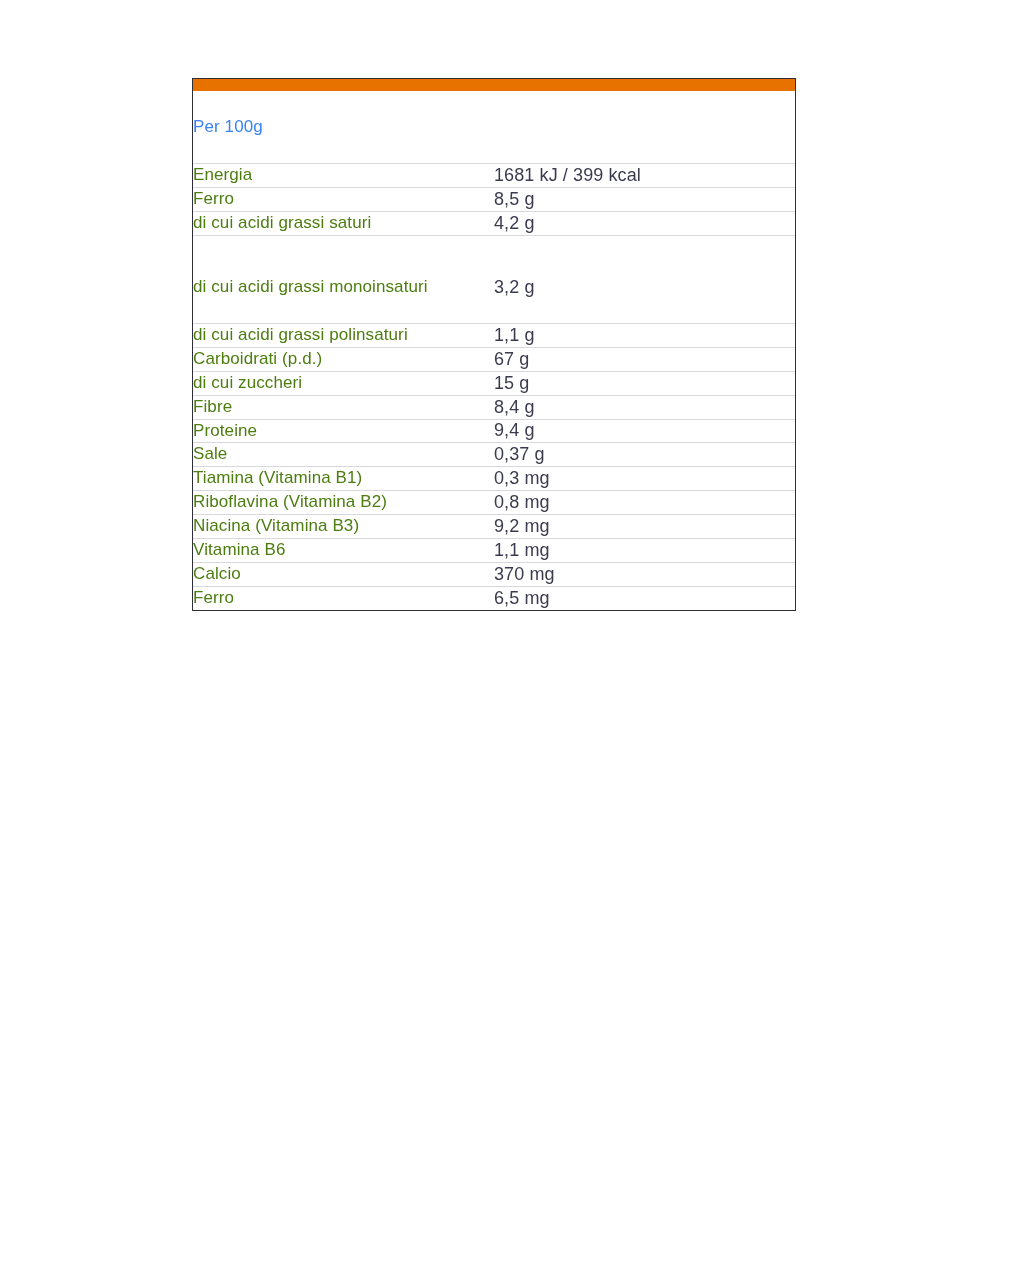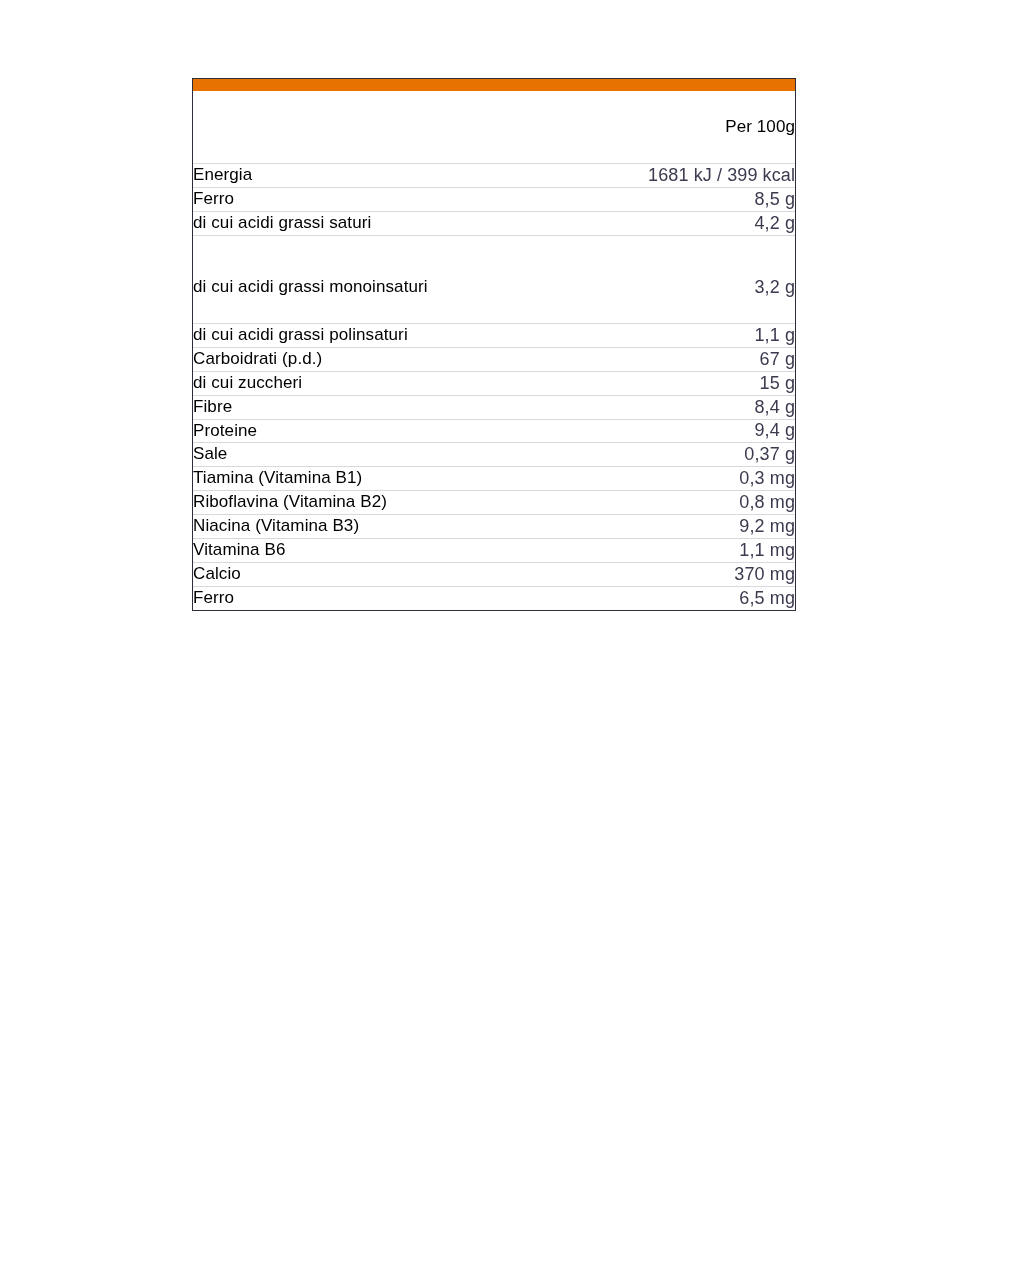--- a/index.html
+++ b/index.html
@@ -52,39 +52,39 @@
     border-bottom: none;
     margin-top: 44px;
   }
 
   .table td {
     padding: 0;
     vertical-align: middle;
   }
 
   .head-row td {
-    text-align: right;
+    text-align: left;
     font-size: 17px;
-    color: #000000;
+    color: #3b82f6;
     height: 72px;
     letter-spacing: 0.1px;
   }
 
   .label-cell {
     font-size: 17px;
-    color: #000000;
+    color: #4d7c0f;
     padding: 20px 10px 20px 22px;
     line-height: 1.35;
     letter-spacing: 0.1px;
   }
 
   .value-cell {
     font-size: 18px;
     color: #3b3b4f;
-    text-align: right;
+    text-align: left;
     padding: 20px 22px 20px 10px;
     white-space: nowrap;
     letter-spacing: 0.1px;
   }
 
   .row-tall .label-cell,
   .row-tall .value-cell {
     padding-top: 40px;
     padding-bottom: 24px;
     margin-top: 44px;

